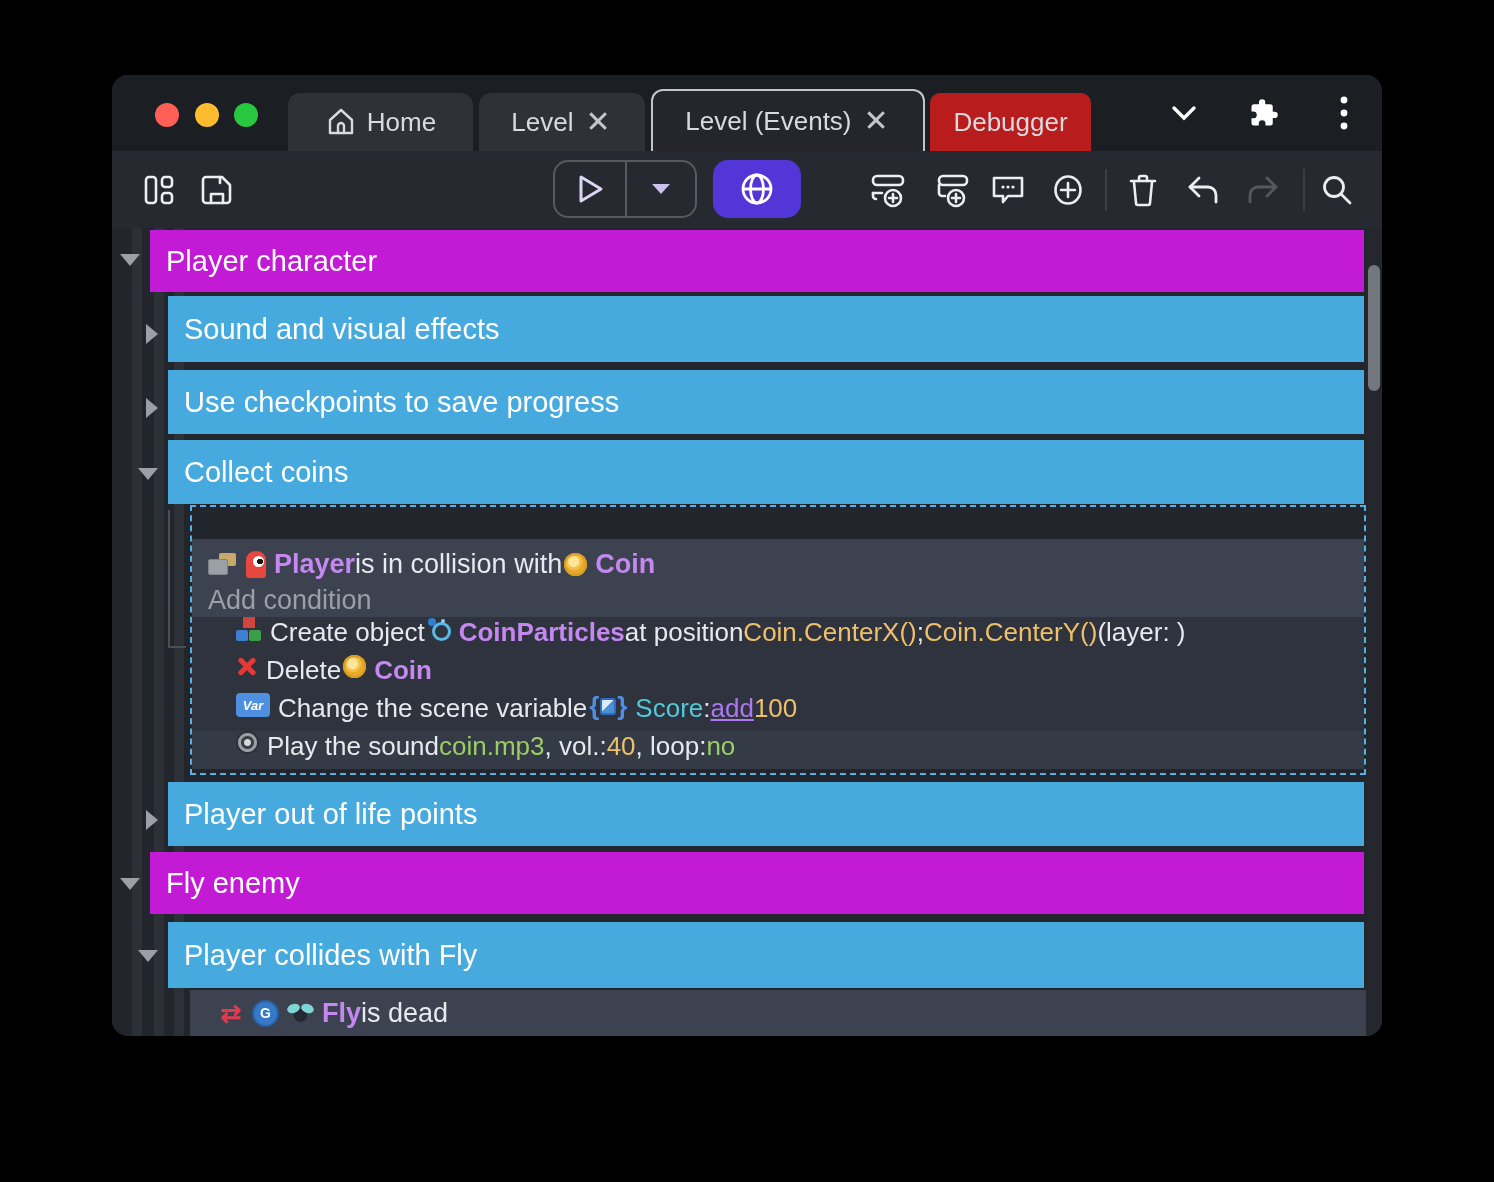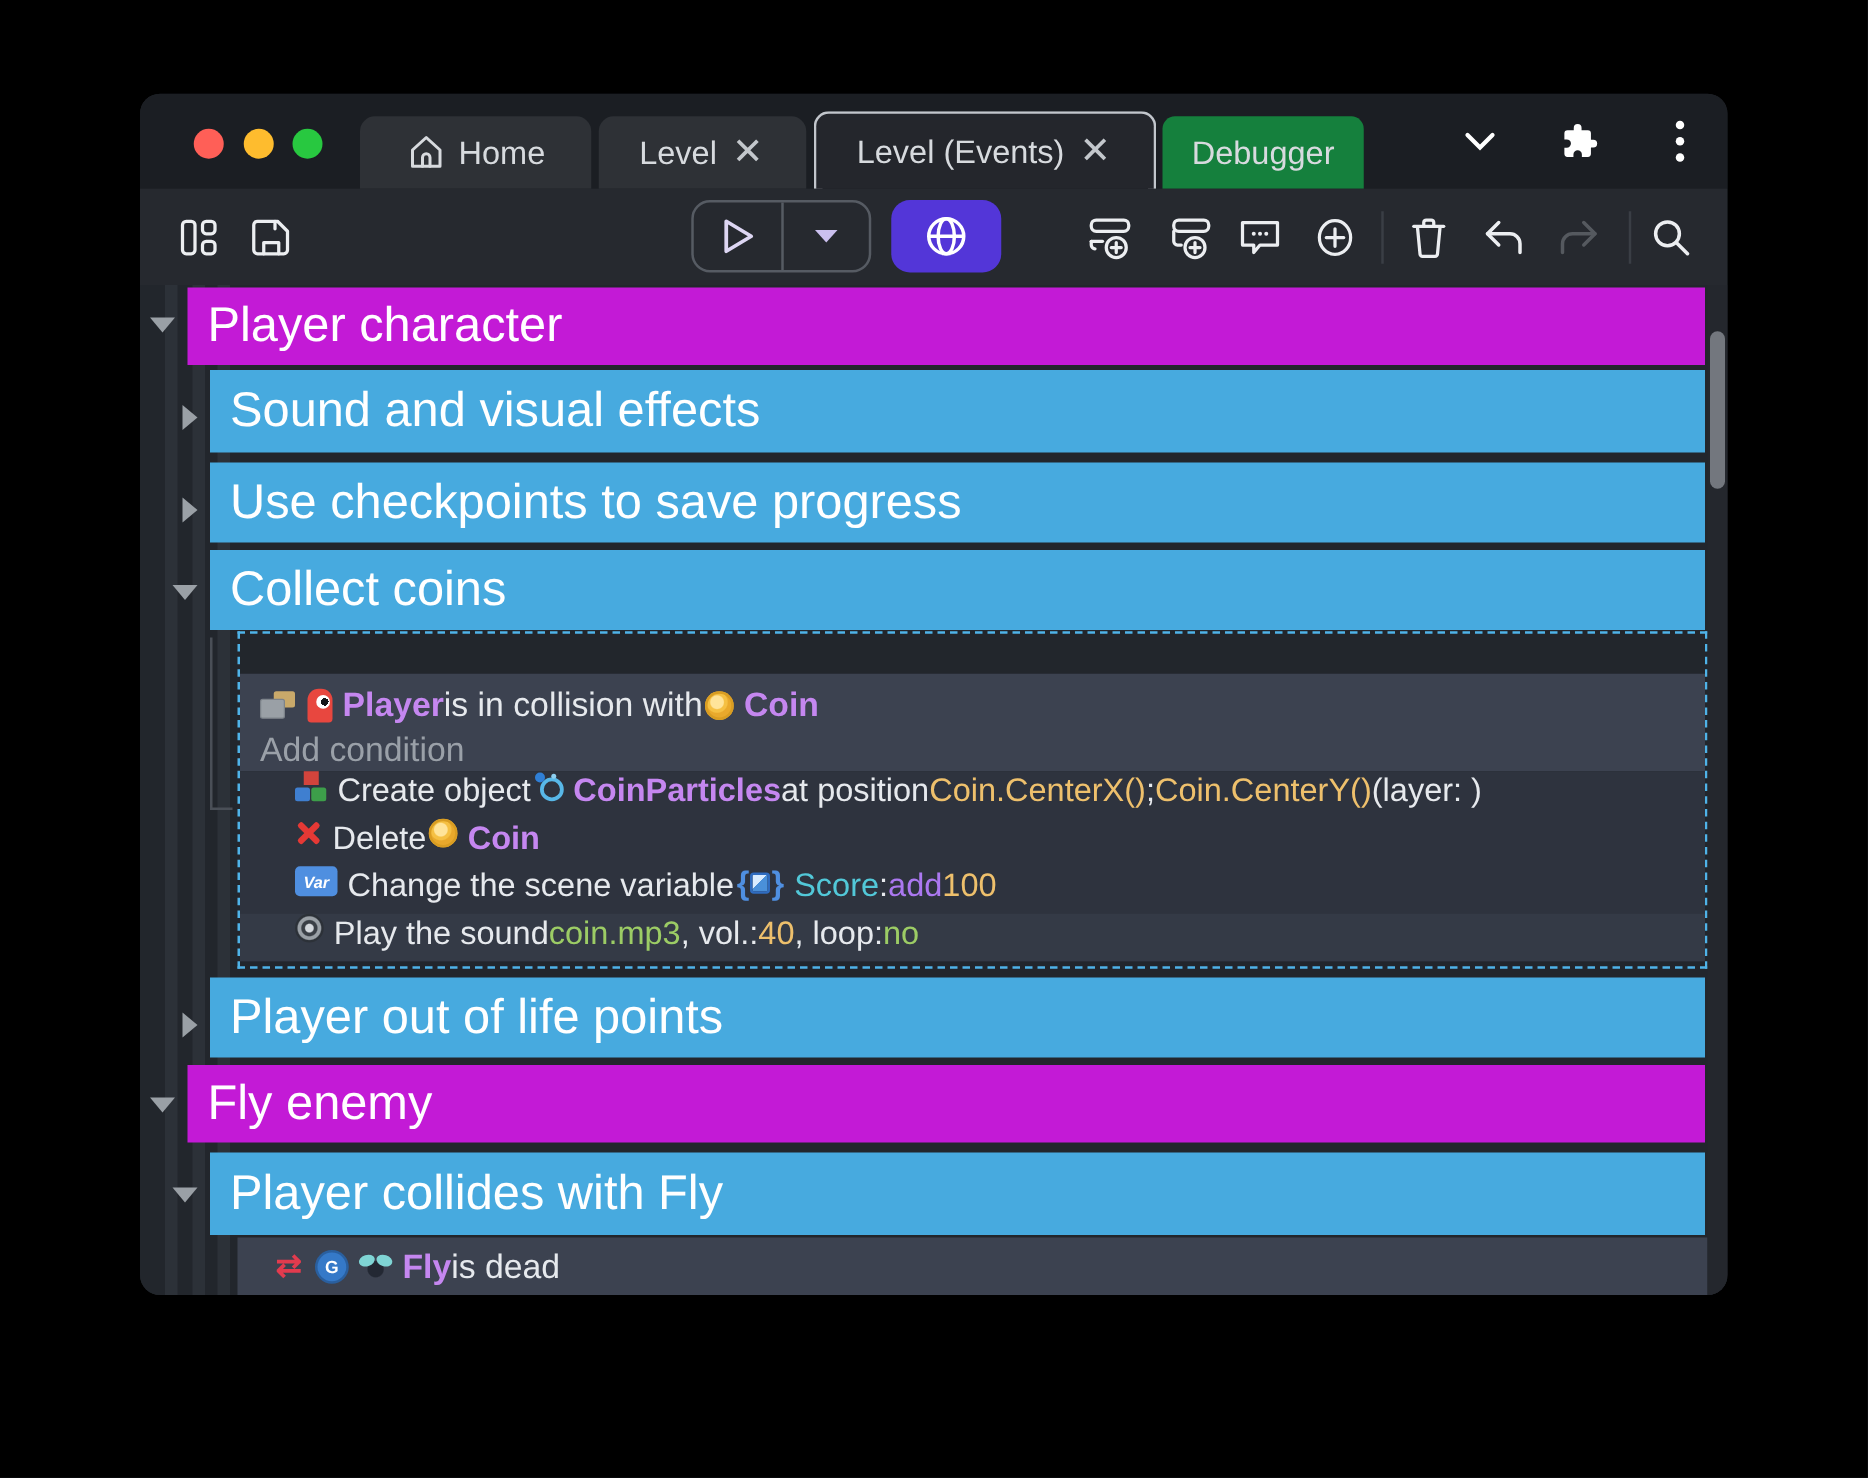--- a/index.html
+++ b/index.html
@@ -10,35 +10,35 @@
   html,body{width:1494px;height:1182px;background:#000;font-family:"Liberation Sans",sans-serif;overflow:hidden;}
   #window{position:absolute;left:112px;top:75px;width:1270px;height:961px;border-radius:16px;
     background:var(--eventsbg);overflow:hidden;box-shadow:0 30px 80px rgba(0,0,0,.8);}
   
   #titlebar{position:absolute;left:0;top:0;width:100%;height:76px;background:var(--titlebar);}
   .tl{position:absolute;top:28px;width:24px;height:24px;border-radius:50%;}
   .tab{position:absolute;bottom:0;height:58px;border-radius:12px 12px 0 0;background:var(--tabbg);
     display:flex;align-items:center;justify-content:center;gap:10px;color:#d7dade;font-size:26px;text-align:center;}
   .tab .close{color:#c3c7cc;font-size:30px;line-height:1;padding:0 2px;}
   #tab-active{background:var(--activetab);border:2px solid #c2c6cc;border-bottom:none;height:62px;z-index:3;}
-  #tab-debugger{border-radius:10px 10px 0 0;background:#15803d;}
+  #tab-debugger{border-radius:10px 10px 0 0;background:#b91c1c;}
   .hdr-ico{position:absolute;top:18px;width:40px;height:40px;display:flex;align-items:center;justify-content:center;}
   
   #toolbar{position:absolute;left:0;top:76px;width:100%;height:77px;background:var(--toolbar);}
   .tb{position:absolute;top:20px;width:38px;height:38px;display:flex;align-items:center;justify-content:center;}
   #playgroup{position:absolute;left:441px;top:9px;width:144px;height:58px;border:2px solid #565b63;border-radius:15px;display:flex;}
   #playgroup .half{display:flex;align-items:center;justify-content:center;flex:0 0 50%;}
   #playgroup .half+.half{border-left:2px solid #565b63;}
   #globe-btn{position:absolute;left:601px;top:9px;width:88px;height:58px;border-radius:15px;background:var(--accent);
     display:flex;align-items:center;justify-content:center;}
   .vsep{position:absolute;top:18px;width:2px;height:42px;background:#3a3e45;}
   
   #events{position:absolute;left:0;top:153px;width:100%;height:808px;background:var(--eventsbg);}
   .rail{position:absolute;top:0;bottom:0;width:10px;background:var(--rail);}
-  .row{position:absolute;color:#fff;font-size:39px;padding-left:16px;display:flex;align-items:center;white-space:nowrap;overflow:hidden;}
+  .row{position:absolute;color:#fff;font-size:29px;padding-left:16px;display:flex;align-items:center;white-space:nowrap;overflow:hidden;}
   .row.group{background:var(--group);}
   .row.std{background:var(--standard);}
   .caret{position:absolute;width:0;height:0;}
   .caret.down{border-left:10px solid transparent;border-right:10px solid transparent;border-top:12px solid #9aa0a6;}
   .caret.right{border-top:10px solid transparent;border-bottom:10px solid transparent;border-left:12px solid #9aa0a6;}
   .connector{position:absolute;background:#4a4f57;}
   
   #event-block{position:absolute;left:78px;top:277px;width:1176px;height:270px;border:2px dashed var(--sel);}
   .cond{background:var(--condbg);height:78px;padding-left:14px;}
   .cond-line{height:44px;display:flex;align-items:center;padding-top:6px;white-space:nowrap;margin-top:32px;}
@@ -49,21 +49,21 @@
   .add-action{height:36px;line-height:36px;padding-left:42px;}
   #fly-block{position:absolute;left:78px;top:762px;width:1176px;height:46px;background:var(--condbg);
     display:flex;align-items:center;padding-left:26px;white-space:nowrap;}
   
   .seg{font-size:27px;color:var(--plain);}
   .act-row .seg{font-size:26px;}
   .seg-obj{color:var(--obj);font-weight:700;}
   .seg-expr{color:var(--expr);}
   .seg-num{color:var(--expr);}
   .seg-var{color:var(--varcol);}
-  .seg-op{color:var(--opcol);}
+  .seg-op{color:var(--opcol);text-decoration:underline;}
   .seg-str{color:var(--strcol);}
   .seg-plain{color:var(--plain);}
   
   #scroll-track{position:absolute;right:0;top:0;width:16px;height:100%;background:#24272d;}
   #scroll-thumb{position:absolute;right:2px;top:37px;width:12px;height:126px;border-radius:6px;background:#73777e;}
   
   .ic{display:inline-block;position:relative;vertical-align:-4px;margin:0 8px 0 2px;}
   .ic-collision-icon{width:28px;height:22px;}
   .ic-collision-icon::before{content:"";position:absolute;right:0;top:0;width:17px;height:13px;background:#c9a96a;border-radius:2px;}
   .ic-collision-icon::after{content:"";position:absolute;left:0;bottom:0;width:18px;height:14px;background:#9aa0a6;border:1px solid #7d838a;border-radius:2px;}

